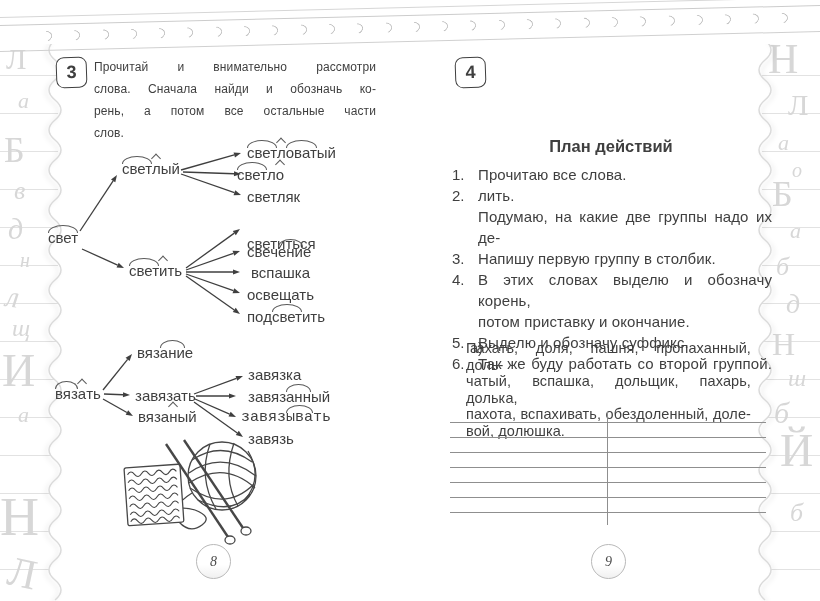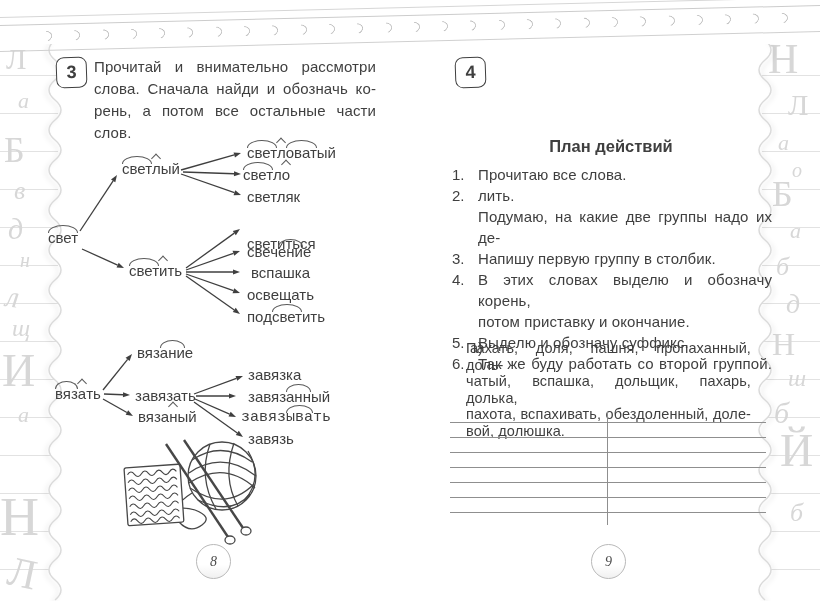--- a/index.html
+++ b/index.html
@@ -25,21 +25,21 @@
   .top-band{position:absolute;left:0;top:0;right:0;height:44px;background:#ffffff;z-index:5;}
   .tb-line{position:absolute;left:-12px;right:-12px;height:0;border-top:1px solid #d6d6d6;transform:rotate(-1.4deg);}
   .tb-l1{top:7px;}
   .tb-l2{top:15px;border-top-color:#cccccc;}
   .tb-edge{top:41px;border-top-color:#d0d0d0;}
   .hooks{position:absolute;left:42px;right:32px;top:22px;display:flex;justify-content:space-between;transform:rotate(-1.4deg);}
   .hook{width:8px;height:8px;border:1.6px solid #bdbdbd;border-radius:50%;
         border-left-color:transparent;border-bottom-color:transparent;transform:rotate(35deg);}
 
   
-  .tline{font-size:15px;line-height:22px;letter-spacing:0.1px;}
+  .tline{font-size:12px;line-height:22px;letter-spacing:0.1px;}
   .just{text-align:justify;text-align-last:justify;}
   .task-box{position:absolute;width:29px;height:29px;border:1.8px solid #3f3f3f;border-radius:8px;
             display:flex;align-items:center;justify-content:center;
             font-size:18px;font-weight:bold;background:#fff;transform:rotate(-2deg);z-index:6;}
   .para{position:absolute;z-index:6;}
   .page-circle{position:absolute;width:33px;height:33px;border:1px solid #b9b9b9;border-radius:50%;
                background:linear-gradient(180deg,#ffffff 60%,#f0f0f0 100%);
                display:flex;align-items:center;justify-content:center;
                font-family:"Liberation Serif","DejaVu Serif",serif;font-style:italic;font-size:14px;color:#4a4a4a;z-index:6;}
 
@@ -195,21 +195,21 @@
   <div class="para" style="left:94px;top:56px;width:282px;">
     <div class="tline just">Прочитай и внимательно рассмотри</div>
     <div class="tline just">слова. Сначала найди и обозначь ко-</div>
     <div class="tline just">рень, а потом все остальные части</div>
     <div class="tline">слов.</div>
   </div>
 
   <span class="w" style="left:48px;top:230px;"><span class="seg arc">свет</span></span>
   <span class="w" style="left:122px;top:161px;"><span class="seg arc">свет</span><span class="seg caret">л</span><span class="seg">ый</span></span>
   <span class="w" style="left:247px;top:145px;"><span class="seg arc">свет</span><span class="seg caret">л</span><span class="seg arc">оват</span><span class="seg">ый</span></span>
-  <span class="w" style="left:243px;top:167px;"><span class="seg arc">свет</span><span class="seg">л</span><span class="seg caret">о</span></span>
+  <span class="w" style="left:237px;top:167px;"><span class="seg arc">свет</span><span class="seg">л</span><span class="seg caret">о</span></span>
   <span class="w" style="left:247px;top:189px;"><span class="seg">светляк</span></span>
   <span class="w" style="left:129px;top:263px;"><span class="seg arc">свет</span><span class="seg caret">и</span><span class="seg">ть</span></span>
   <span class="w" style="left:247px;top:236px;"><span class="seg">светиться</span></span>
   <span class="w" style="left:247px;top:244px;"><span class="seg">свеч</span><span class="seg arc">ени</span><span class="seg">е</span></span>
   <span class="w" style="left:251px;top:265px;"><span class="seg">вспашка</span></span>
   <span class="w" style="left:247px;top:287px;"><span class="seg">освещать</span></span>
   <span class="w" style="left:247px;top:309px;"><span class="seg">под</span><span class="seg arc">свет</span><span class="seg">ить</span></span>
 
   <span class="w" style="left:137px;top:345px;"><span class="seg">вяз</span><span class="seg arc">ани</span><span class="seg">е</span></span>
   <span class="w" style="left:55px;top:386px;"><span class="seg arc">вяз</span><span class="seg caret">а</span><span class="seg">ть</span></span>

